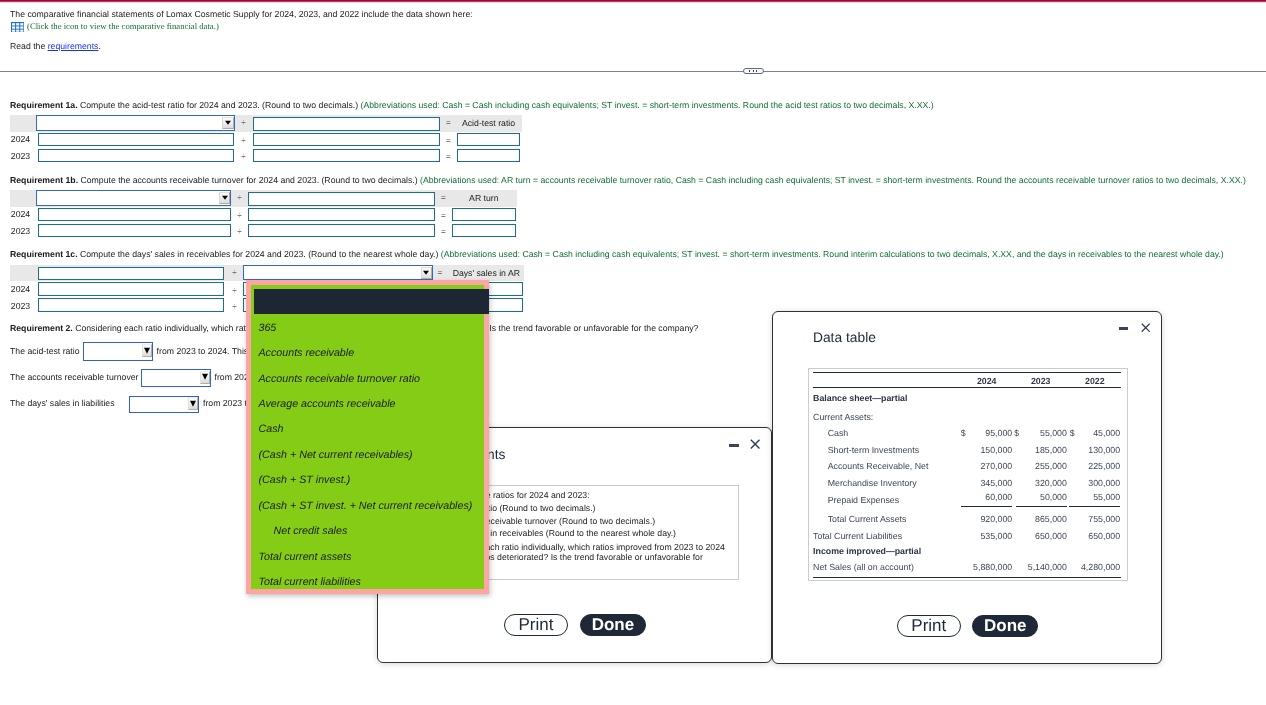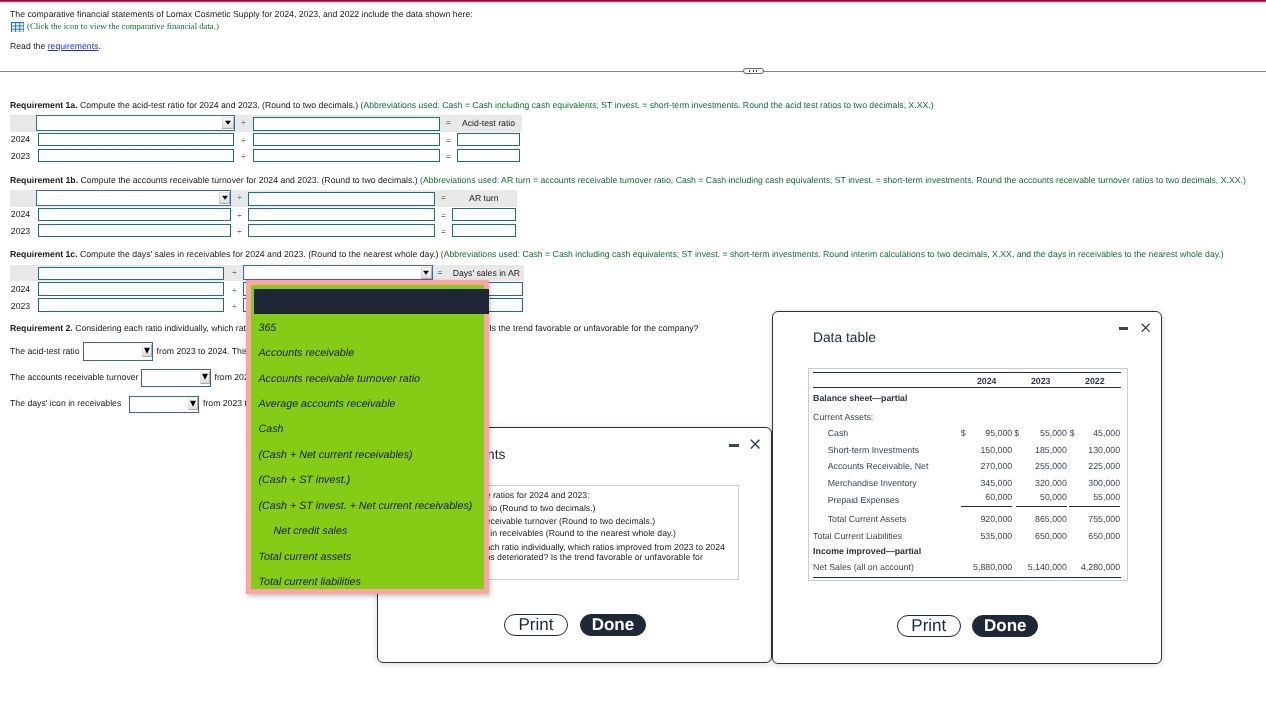--- a/index.html
+++ b/index.html
@@ -215,21 +215,21 @@
 
 <div class="r2line" style="top:368.3px;height:18px">
   <span class="t" style="left:0;top:3.5px">The accounts receivable turnover</span>
   <span class="selbox" style="left:131px;top:0.7px;width:69.5px;height:17.7px">
     <span class="ddbtn2"></span>
   </span>
   <span class="t" style="left:204.5px;top:3.5px">from 2023 to 2024. This is a favorable trend.</span>
 </div>
 
 <div class="r2line" style="top:394.3px;height:18px">
-  <span class="t" style="left:0;top:3.5px">The days' icon in receivables</span>
+  <span class="t" style="left:0;top:3.5px">The days' sales in liabilities</span>
   <span class="selbox" style="left:118.8px;top:1.4px;width:69.8px;height:17.7px">
     <span class="ddbtn2"></span>
   </span>
   <span class="t" style="left:193px;top:3.5px">from 2023 to 2024. This is a favorable trend.</span>
 </div>
 
 <div class="panel" id="reqpanel" style="left:377.4px;top:427.4px;width:394.4px;height:235.6px">
   <div class="ptitle" style="left:41.2px;top:18.5px">Requirements</div>
   <div class="pmin" style="left:350.9px;top:16.1px"></div>
   <svg class="pclose" style="left:371.5px;top:10.7px;width:10.3px;height:10.3px" viewBox="0 0 10 10">

